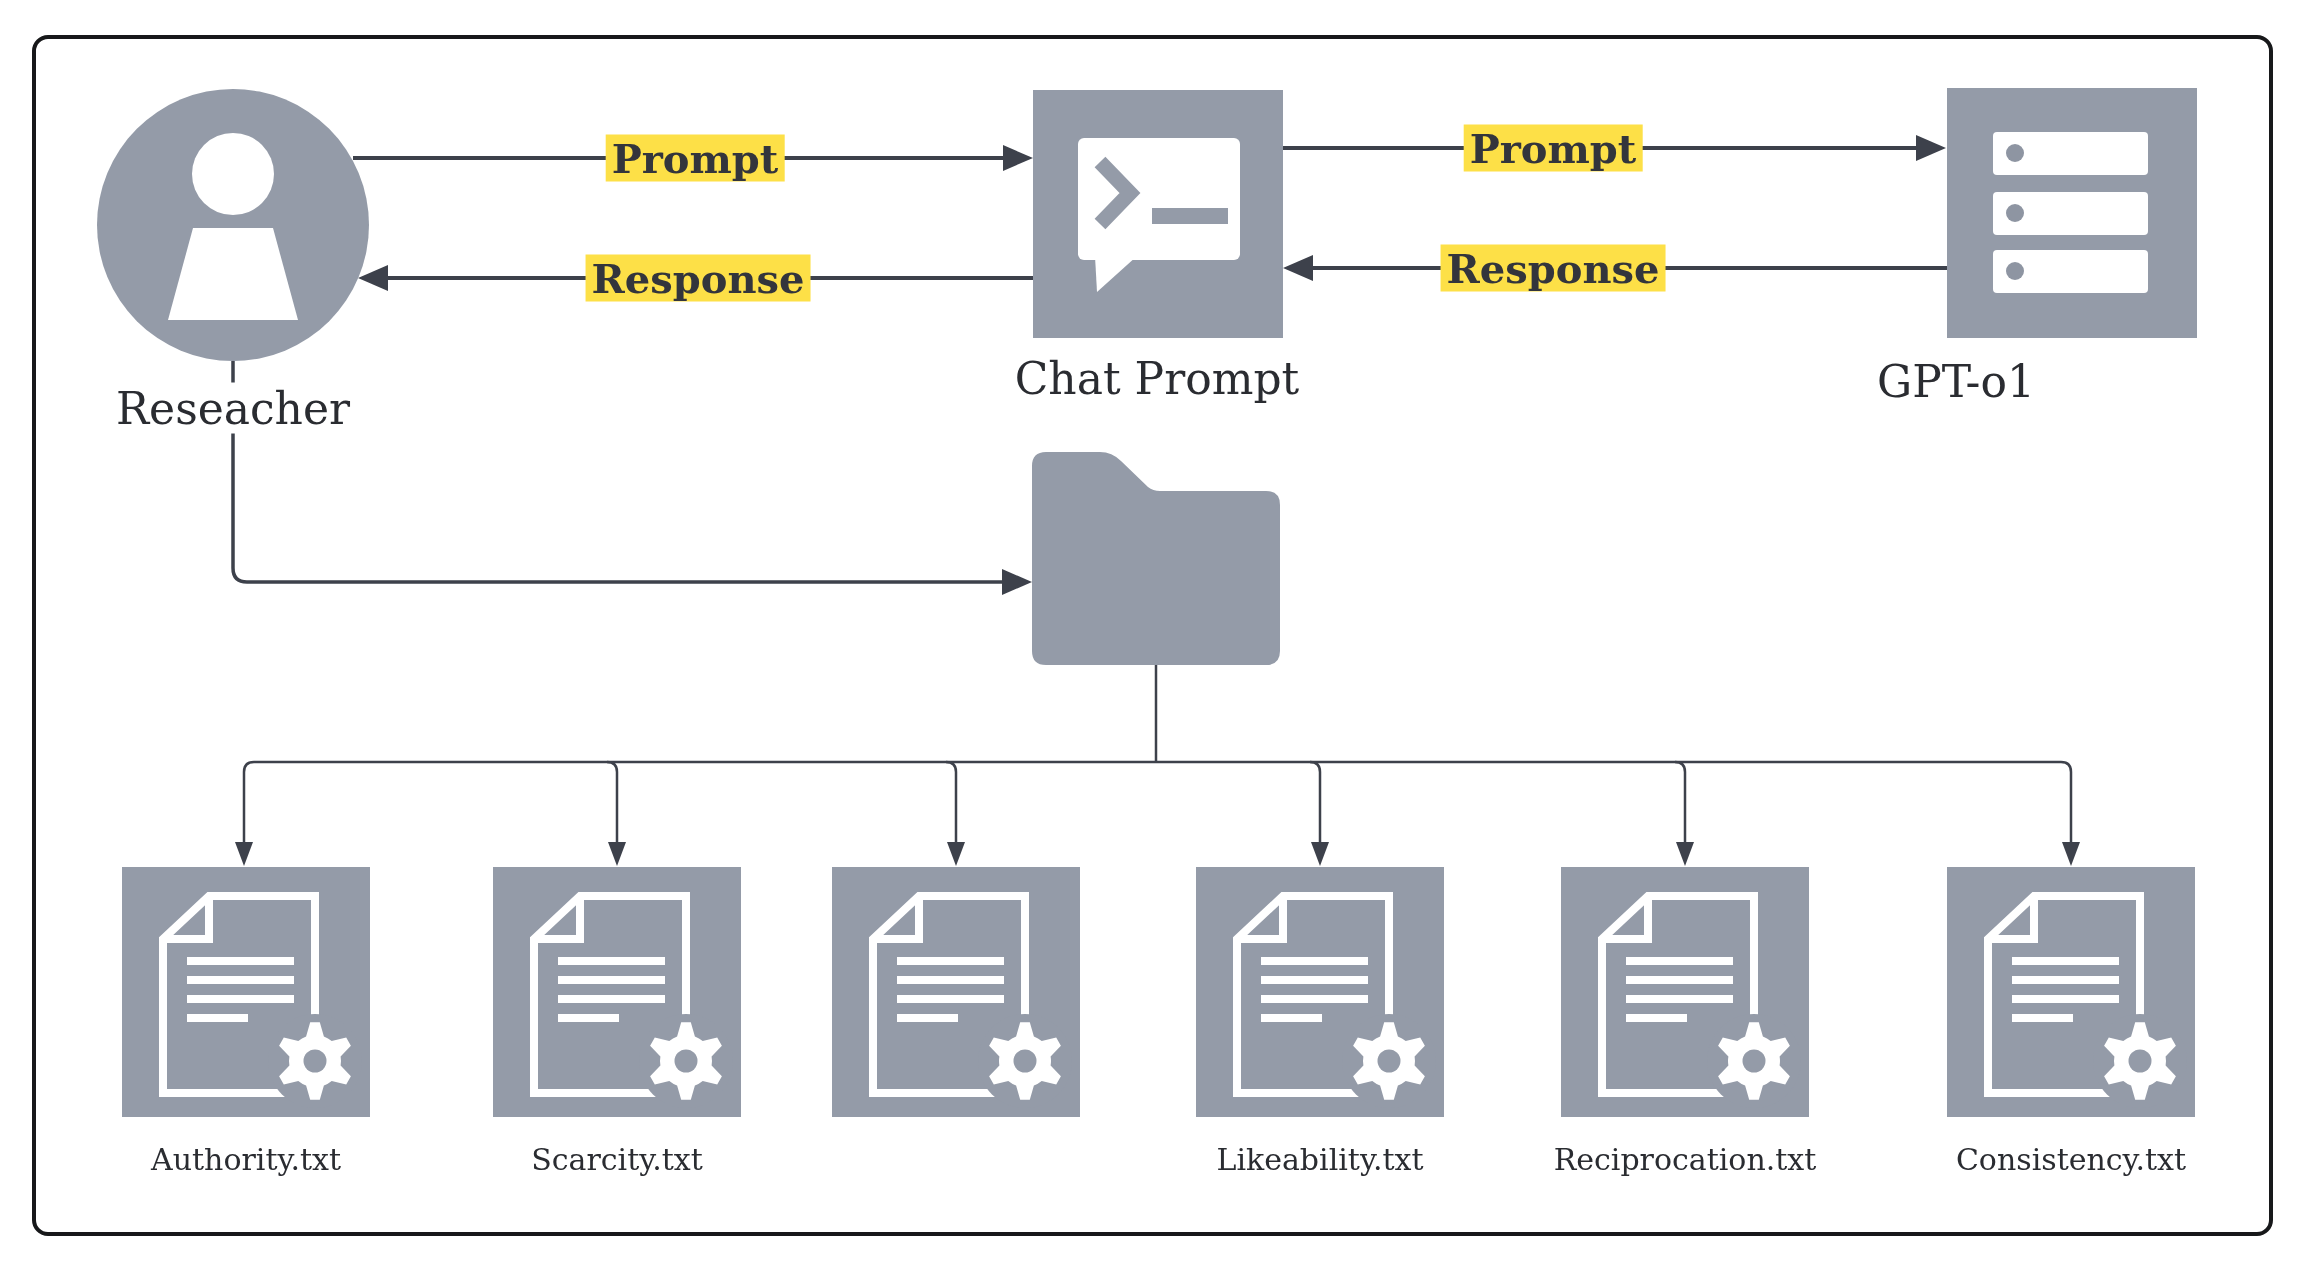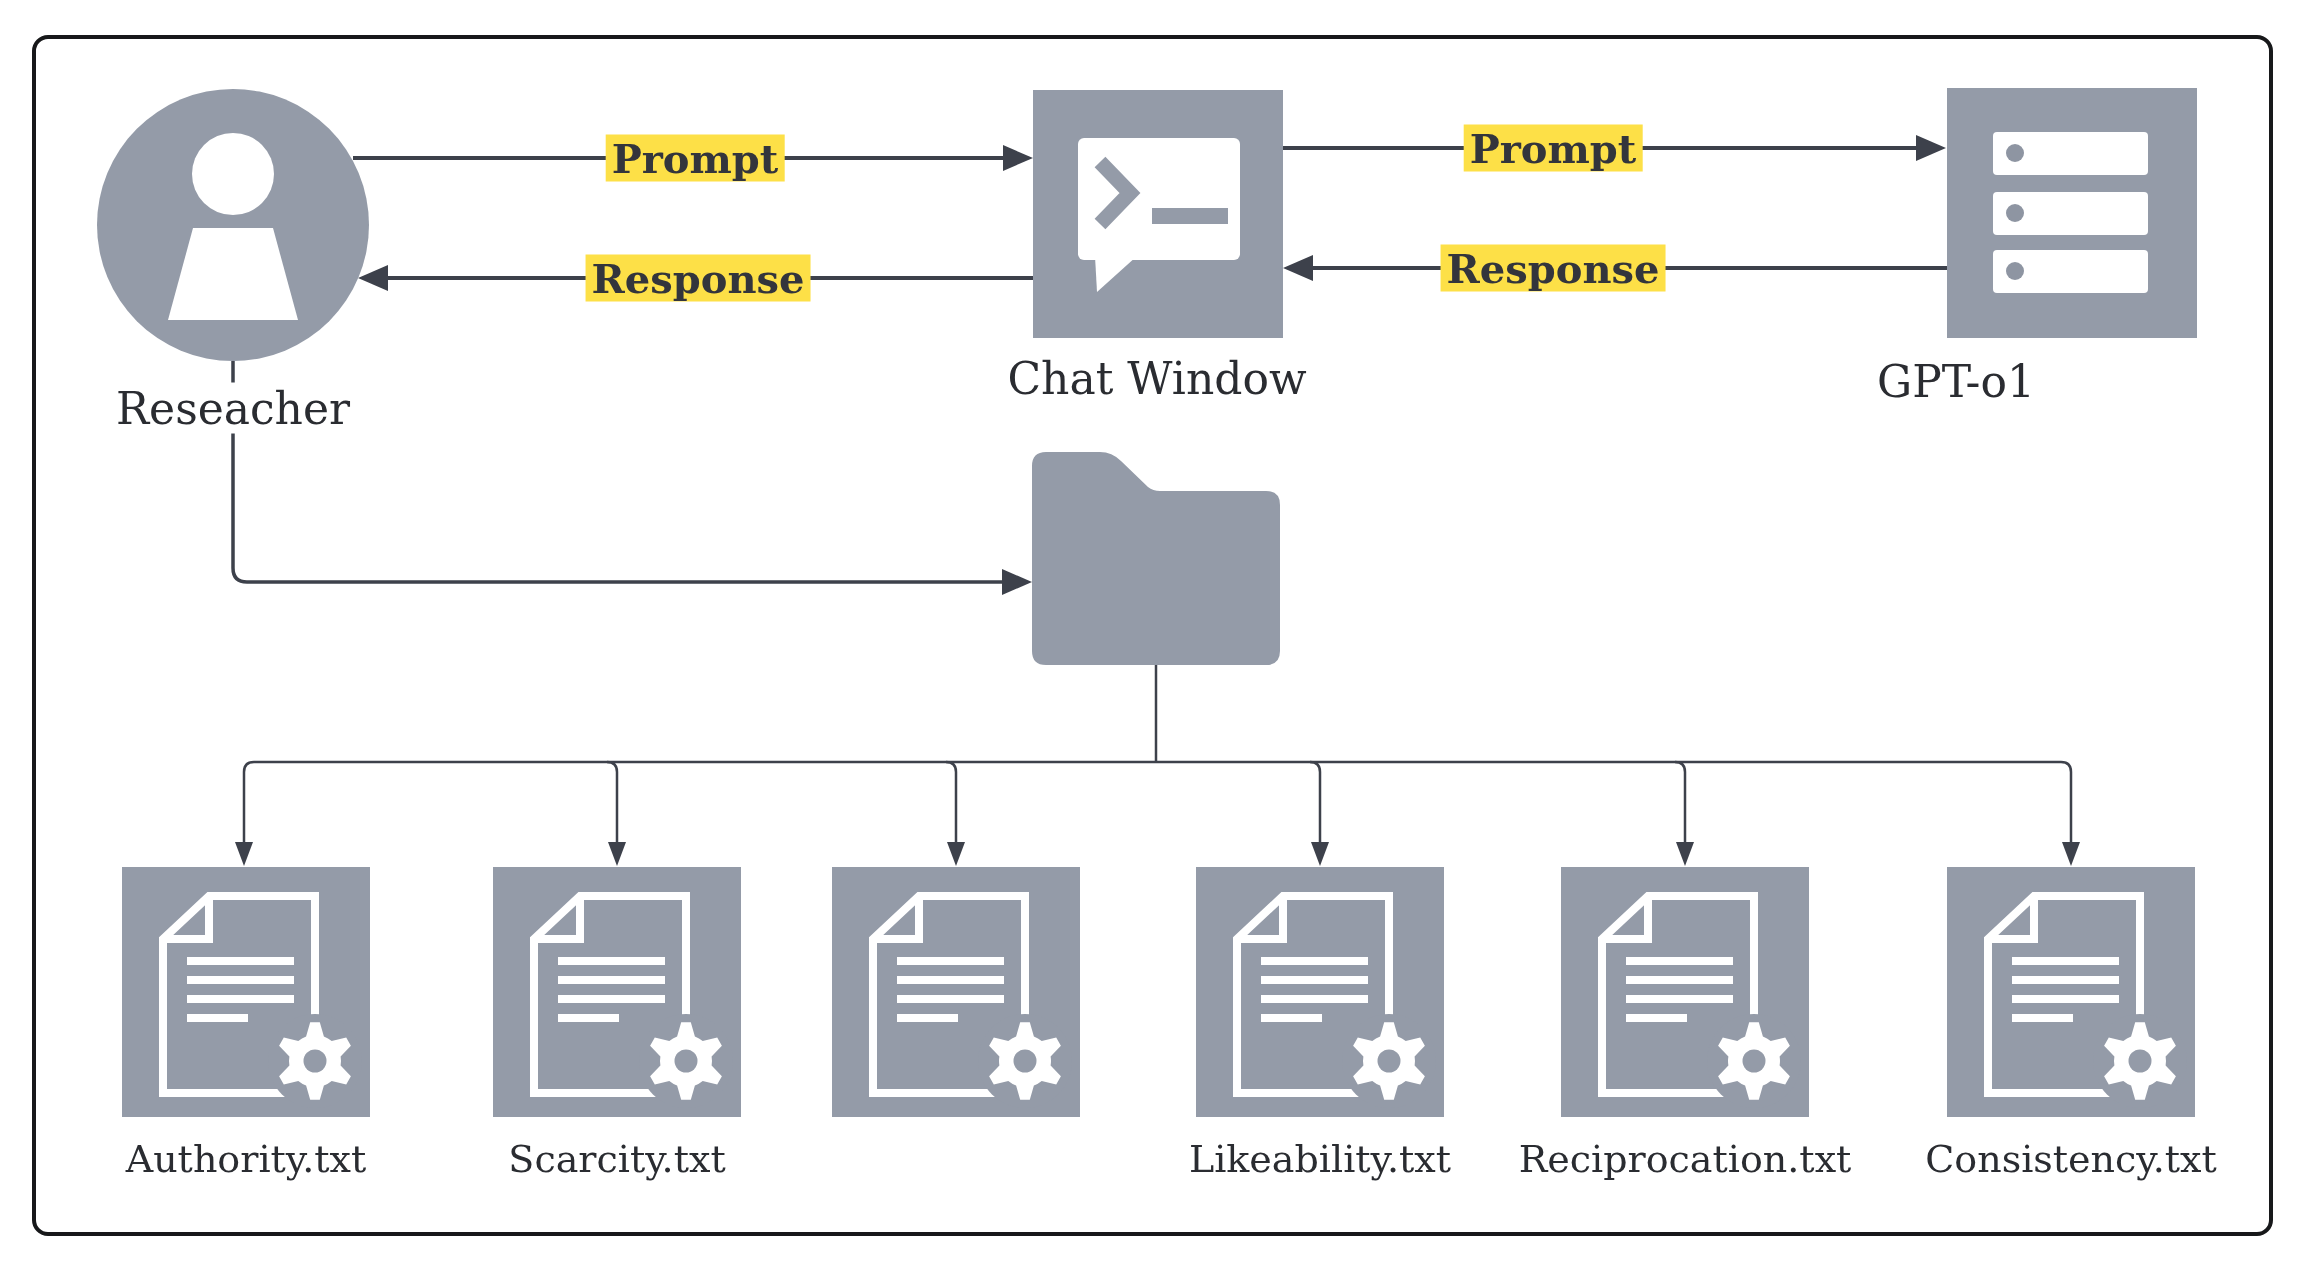--- a/index.html
+++ b/index.html
@@ -41,21 +41,21 @@
     font-size: 44px;
     color: #2a2c31;
     background: #ffffff;
     white-space: nowrap;
     padding: 0 4px;
     text-align: center;
   }
   .file-label {
     position: absolute;
     transform: translate(-50%, -50%);
-    font-size: 38px;
+    font-size: 30px;
     color: #2a2c31;
     white-space: nowrap;
     text-align: center;
   }
   .edge-label {
     position: absolute;
     transform: translate(-50%, -50%);
     font-size: 40px;
     font-weight: bold;
     color: #33353c;
@@ -125,21 +125,21 @@
 
   <div class="node" style="left:1033px; top:90px;">
     <svg width="250" height="248" viewBox="0 0 250 248">
       <rect x="0" y="0" width="250" height="248" fill="#949BA8"></rect>
       <rect x="45" y="48" width="162" height="122" rx="6" fill="#ffffff"></rect>
       <polygon points="62,166 104,166 64,202" fill="#ffffff"></polygon>
       <polyline points="67,72 97,103 67,134" stroke="#949BA8" stroke-width="15" fill="none"></polyline>
       <rect x="119" y="118" width="76" height="16" fill="#949BA8"></rect>
     </svg>
   </div>
-  <div class="node-label" style="left:1157px; top:378px;">Chat Window</div>
+  <div class="node-label" style="left:1157px; top:378px;">Chat Prompt</div>
 
   <div class="node" style="left:1947px; top:88px;">
     <svg width="250" height="250" viewBox="0 0 250 250">
       <rect x="0" y="0" width="250" height="250" fill="#949BA8"></rect>
       <rect x="46" y="44" width="155" height="43" rx="4" fill="#ffffff"></rect>
       <rect x="46" y="104" width="155" height="43" rx="4" fill="#ffffff"></rect>
       <rect x="46" y="162" width="155" height="43" rx="4" fill="#ffffff"></rect>
       <circle cx="68" cy="65" r="9" fill="#8E95A2"></circle>
       <circle cx="68" cy="125" r="9" fill="#8E95A2"></circle>
       <circle cx="68" cy="183" r="9" fill="#8E95A2"></circle>

